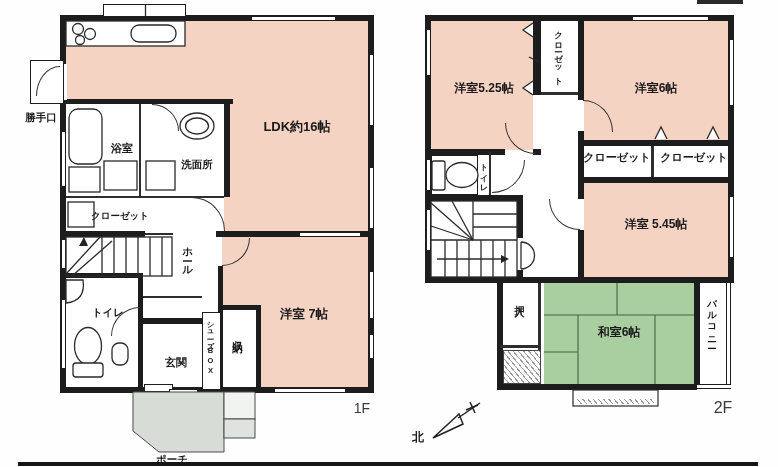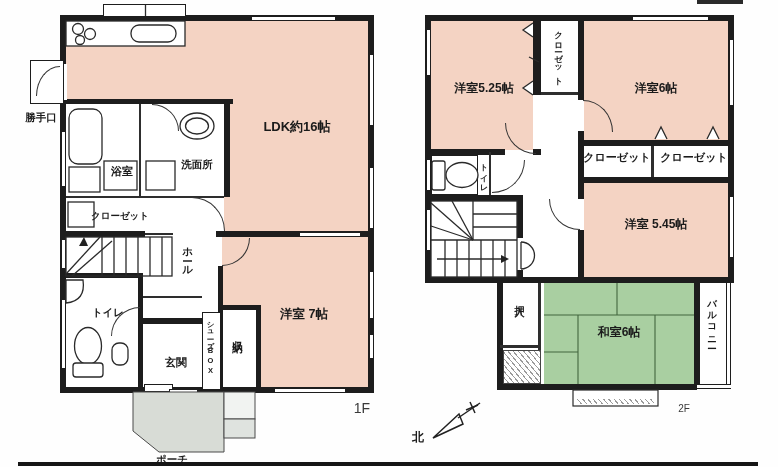--- a/index.html
+++ b/index.html
@@ -222,21 +222,21 @@
         <line x1="458" y1="418" x2="480" y2="403"></line>
         <line x1="470" y1="402" x2="475" y2="413"></line>
         <line x1="466" y1="410" x2="478" y2="405"></line>
       </g>
     </g>
   </svg>
 
   <div class="hatch" style="left:577px;top:399px;width:77px;height:5px;border:none;"></div>
 
   <div class="lbl" style="left:297px;top:127px;font-size:13px;">LDK約16帖</div>
-  <div class="lbl" style="left:122px;top:148px;font-size:11px;margin-top:23px;">浴室</div>
+  <div class="lbl" style="left:122px;top:148px;font-size:11px;">浴室</div>
   <div class="lbl" style="left:197px;top:165px;font-size:10.5px;">洗面所</div>
   <div class="lbl" style="left:120px;top:216px;font-size:9.5px;">クローゼット</div>
   <div class="vlbl" style="left:181px;top:240px;font-size:10.5px;">ホール</div>
   <div class="lbl" style="left:108px;top:313px;font-size:10.5px;">トイレ</div>
   <div class="lbl" style="left:176px;top:362px;font-size:11px;">玄関</div>
   <div class="vlbl up" style="left:205px;top:316px;font-size:7.5px;">シューズBOX</div>
   <div class="vlbl" style="left:231px;top:332px;font-size:10.5px;">収納</div>
   <div class="lbl" style="left:304px;top:314px;font-size:12.5px;">洋室 7帖</div>
   <div class="lbl" style="left:41px;top:118px;font-size:10.5px;">勝手口</div>
   <div class="lbl" style="left:172px;top:460px;font-size:10.5px;">ポーチ</div>
@@ -245,19 +245,19 @@
   <div class="lbl" style="left:484px;top:88px;font-size:12px;">洋室5.25帖</div>
   <div class="vlbl" style="left:553px;top:25px;font-size:8.5px;letter-spacing:1.5px;">クローゼット</div>
   <div class="lbl" style="left:656px;top:88px;font-size:12px;">洋室6帖</div>
   <div class="lbl" style="left:617px;top:157px;font-size:11px;">クローゼット</div>
   <div class="lbl" style="left:694px;top:157px;font-size:11px;">クローゼット</div>
   <div class="vlbl" style="left:477px;top:158px;font-size:8px;letter-spacing:1px;">トイレ</div>
   <div class="lbl" style="left:656px;top:224px;font-size:12px;">洋室 5.45帖</div>
   <div class="vlbl" style="left:512px;top:297px;font-size:10px;letter-spacing:2px;">押入</div>
   <div class="lbl" style="left:619px;top:332px;font-size:12px;">和室6帖</div>
   <div class="vlbl" style="left:705px;top:292px;font-size:9.5px;letter-spacing:2px;">バルコニー</div>
-  <div class="floor-tag" style="left:684px;top:408px;font-size:10px;">2F</div>
+  <div class="floor-tag" style="left:723px;top:408px;font-size:16px;">2F</div>
   <div class="lbl" style="left:418px;top:437px;font-size:12px;">北</div>
 
   <div class="fill" style="left:697px;top:0;width:46px;height:4px;background:#2a2a2a;"></div>
   <div class="fill" style="left:18px;top:462px;width:740px;height:4px;background:#161616;"></div>
 
 </div>
 
 </body></html>

